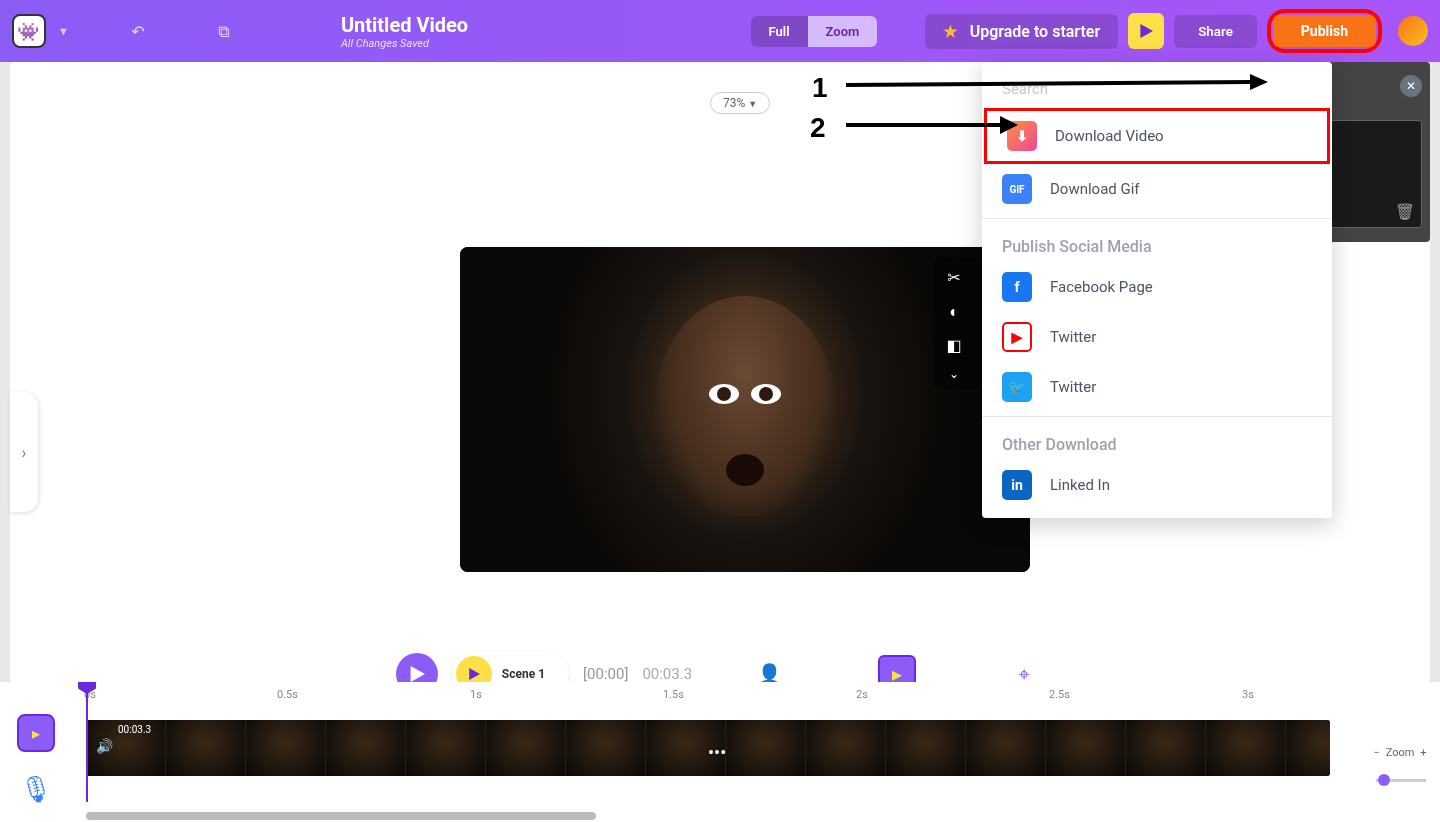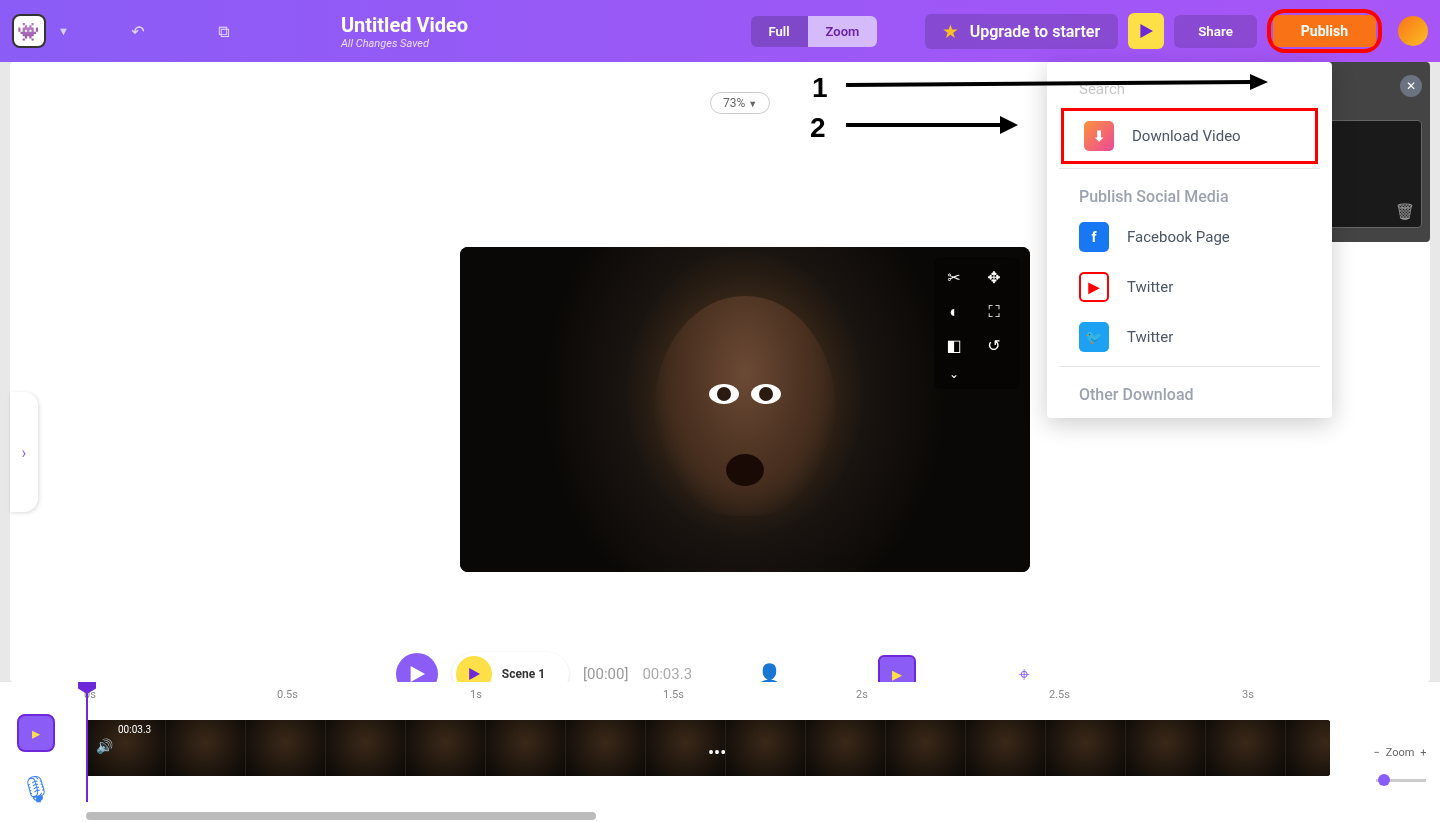--- a/index.html
+++ b/index.html
@@ -59,21 +59,21 @@
 .ruler span{position:absolute;top:6px}
 .playhead{position:absolute;left:14px;top:0;width:2px;height:120px;background:#6d28d9;z-index:3}
 .playhead::before{content:'';position:absolute;top:-2px;left:-8px;width:18px;height:14px;background:#6d28d9;clip-path:polygon(0 0,100% 0,100% 60%,50% 100%,0 60%)}
 .clip-track{position:absolute;top:38px;left:14px;right:30px;height:56px;background:#1a1410;border-radius:3px;display:flex;align-items:center;overflow:hidden}
 .clip-track .frame{flex:0 0 80px;height:100%;background:radial-gradient(circle at 50% 40%,#3a2818,#0a0806);border-right:1px solid #2a2018}
 .clip-vol{position:absolute;left:10px;top:18px;color:#fff;font-size:14px;z-index:2}
 .clip-dur{position:absolute;left:32px;top:4px;color:#fff;font-size:10px;z-index:2}
 .clip-dots{position:absolute;left:50%;top:22px;color:#fff;font-size:18px;z-index:2}
 .scrollbar-h{position:absolute;bottom:2px;left:14px;width:510px;height:8px;background:#bbb;border-radius:4px}
 .tl-right{width:80px;display:flex;align-items:center;justify-content:center;font-size:11px;color:#666;gap:6px}
-.publish-menu{position:absolute;top:62px;right:108px;width:285px;background:#fff;border-radius:4px;box-shadow:0 6px 24px rgba(0,0,0,.2);z-index:20;padding:12px 12px 8px}
+.publish-menu{position:absolute;top:62px;right:108px;width:350px;background:#fff;border-radius:4px;box-shadow:0 6px 24px rgba(0,0,0,.2);z-index:20;padding:12px 0 8px}
 .pm-search{padding:6px 20px 10px;color:#c7c7c7;font-size:15px}
 .pm-item{display:flex;align-items:center;gap:18px;padding:10px 20px;cursor:pointer;font-size:15px;color:#4b5563}
 .pm-icon{width:30px;height:30px;border-radius:5px;display:flex;align-items:center;justify-content:center;color:#fff;font-size:14px;font-weight:700}
 .i-dlv{background:linear-gradient(135deg,#fb923c,#ec4899)}
 .i-gif{background:#3b82f6;font-size:10px}
 .i-fb{background:#1877f2}
 .i-yt{background:#fff;border:2px solid #ff0000;color:#ff0000}
 .i-tw{background:#1da1f2}
 .i-li{background:#0a66c2}
 .pm-section{padding:14px 20px 6px;color:#9ca3af;font-size:16px;font-weight:500}
@@ -180,36 +180,44 @@
     <span class="trash">🗑</span>
   </div>
 </div>
 
 <div class="publish-menu">
   <div class="pm-search">Search</div>
   <div class="pm-item pm-highlight">
     <div class="pm-icon i-dlv">⬇</div>
     <span>Download Video</span>
   </div>
+  <div class="pm-item">
+    <div class="pm-icon i-gif">GIF</div>
+    <span>Download Gif</span>
+  </div>
   <div class="pm-divider"></div>
   <div class="pm-section">Publish Social Media</div>
   <div class="pm-item">
     <div class="pm-icon i-fb">f</div>
     <span>Facebook Page</span>
   </div>
   <div class="pm-item">
     <div class="pm-icon i-yt">▶</div>
     <span>Twitter</span>
   </div>
   <div class="pm-item">
     <div class="pm-icon i-tw">🐦</div>
     <span>Twitter</span>
   </div>
   <div class="pm-divider"></div>
   <div class="pm-section">Other Download</div>
+  <div class="pm-item">
+    <div class="pm-icon i-li">in</div>
+    <span>Linked In</span>
+  </div>
 </div>
 
 <div class="annot" style="top:72px;left:812px">1</div>
 <svg class="arrow" style="top:70px;left:840px" width="430" height="30">
   <line x1="6" y1="15" x2="410" y2="12"></line>
     <polygon points="410,4 428,12 410,20"></polygon>
 </svg>
 <div class="annot" style="top:112px;left:810px">2</div>
 <svg class="arrow" style="top:110px;left:840px" width="180" height="30">
   <line x1="6" y1="15" x2="160" y2="15"></line>

